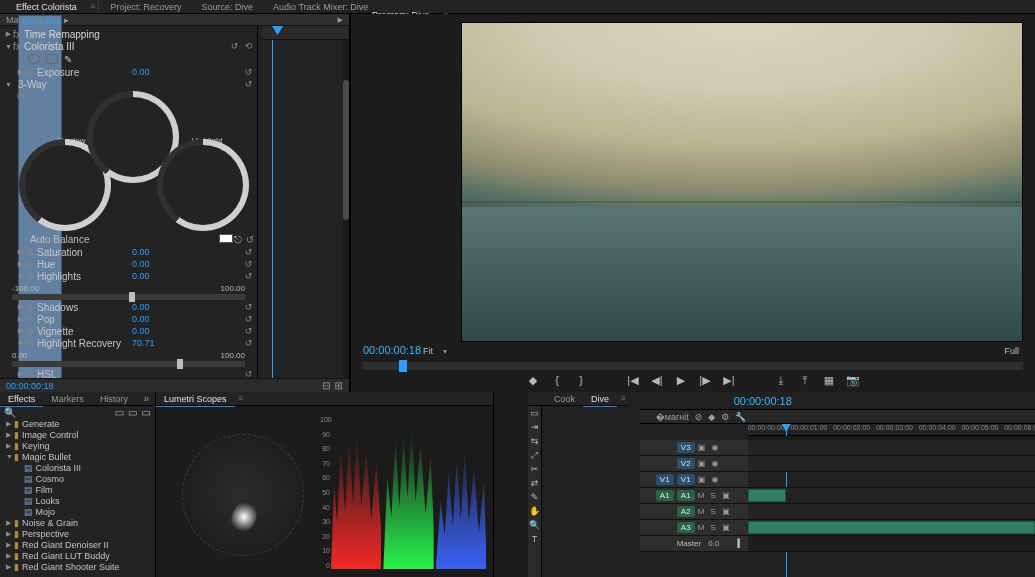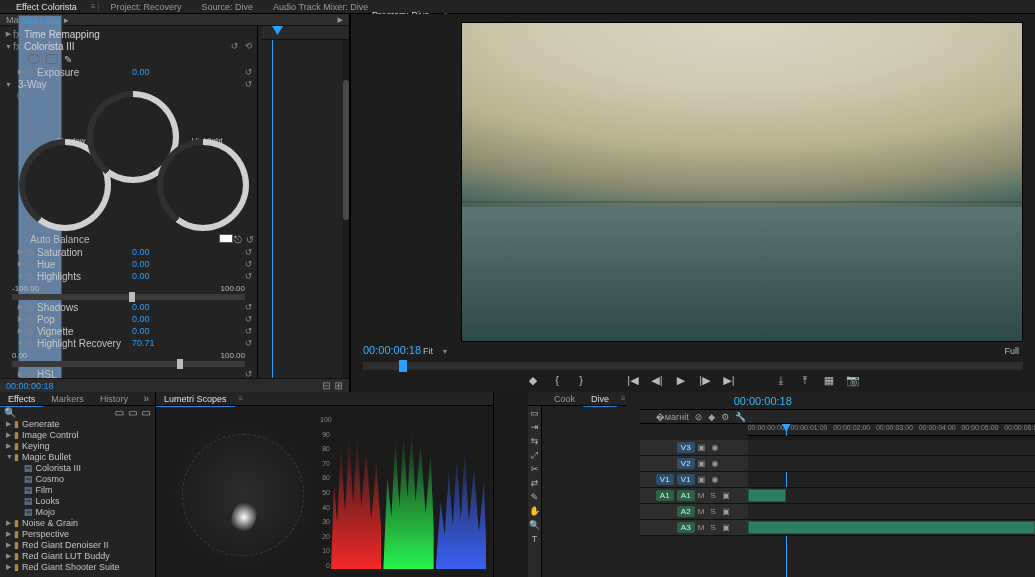--- a/index.html
+++ b/index.html
@@ -609,16 +609,25 @@
         <div class="track">
             <div class="thead">
               <span style="width:16px;"></span>
               <span class="tag a">A3</span>
               <span class="icons">M S ▣</span>
             </div>
             <div class="tlane">
               <div class="clip clipA" style="left:0;right:0;"></div>
             </div>
           </div>
+        <div class="track master">
+            <div class="thead">
+              <span style="width:16px;"></span>
+              <span>Master</span>
+              <span style="margin-left:4px;">0.0</span>
+              <span style="margin-left:auto;margin-right:4px;">▍</span>
+            </div>
+            <div class="tlane"></div>
+          </div>
       </div>
     </div>
   </div>
 </div>
 
 </body></html>

